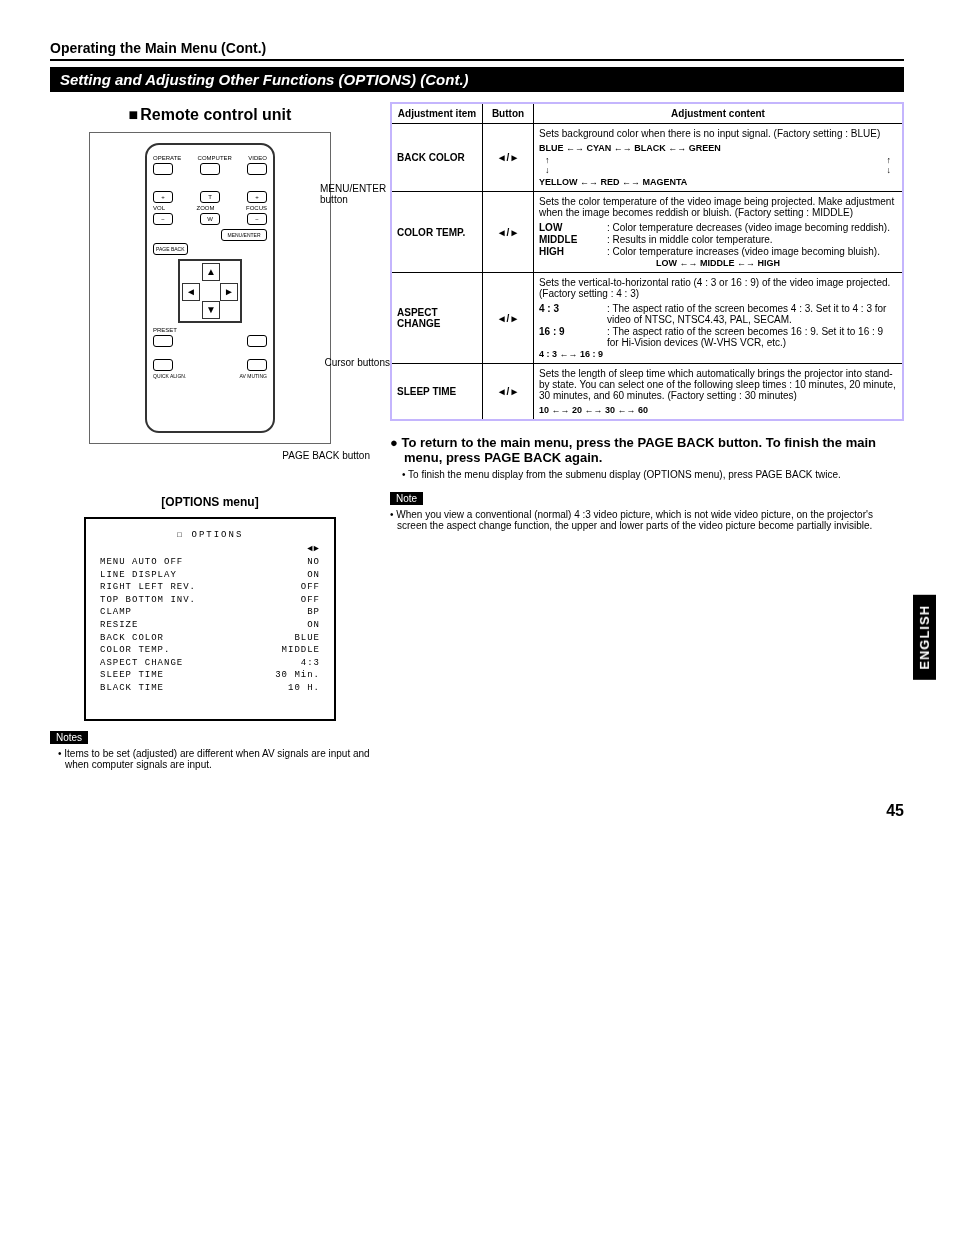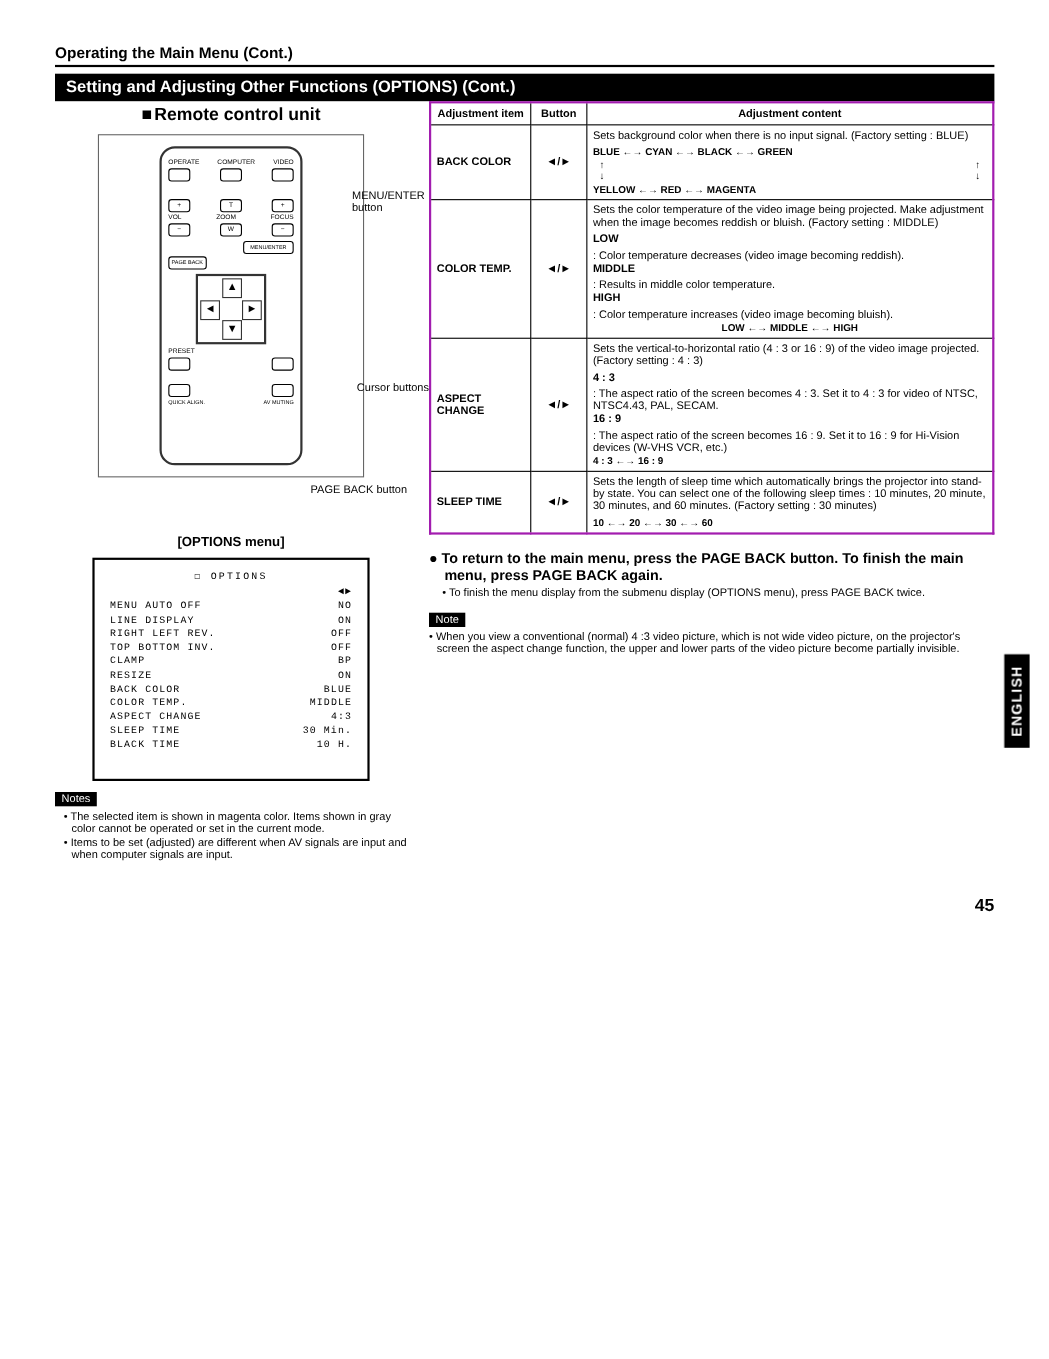--- a/index.html
+++ b/index.html
@@ -17,20 +17,22 @@
     border-bottom: 2px solid #000;
     padding-bottom: 3px;
     margin-bottom: 6px;
   }
   .black-banner {
     background: #000;
     color: #fff;
     font-weight: bold;
     font-size: 15px;
     padding: 4px 10px;
+    margin-bottom: 10px;
+    font-style: italic;
   }
   .columns { display: flex; gap: 20px; }
   .left-col { flex: 0 0 320px; }
   .right-col { flex: 1; }
   .section-title {
     font-size: 16px;
     font-weight: bold;
     margin: 4px 0 8px 0;
     text-align: center;
   }
@@ -118,21 +120,21 @@
     padding: 1px 6px;
     margin: 10px 0 4px 0;
   }
   .notes-list { font-size: 10px; margin: 0 0 0 8px; padding: 0; }
   .notes-list li { list-style: none; text-indent: -7px; padding-left: 7px; margin-bottom: 2px; }
   .notes-list li::before { content: "• "; }
 
   .adj-table {
     border-collapse: collapse;
     width: 100%;
-    border: 2px solid #a21caf;
+    border: 2px solid #c4b5fd;
     font-size: 10px;
   }
   .adj-table th, .adj-table td {
     border: 1px solid #000;
     padding: 4px 5px;
     vertical-align: top;
   }
   .adj-table th { font-weight: bold; text-align: center; }
   .adj-table td.col-item { font-weight: bold; vertical-align: middle; width: 80px; }
   .adj-table td.col-btn { text-align: center; vertical-align: middle; width: 40px; }
@@ -163,21 +165,21 @@
     writing-mode: vertical-rl;
     transform: rotate(180deg);
     letter-spacing: 1px;
   }
   .page-num {
     text-align: right;
     font-size: 16px;
     font-weight: bold;
     margin-top: 30px;
   }
-  .defrow { display:flex; gap:4px; margin:1px 0;flex-direction:column; }
+  .defrow { display:flex; gap:14px; margin:1px 0; }
   .defrow .dk { font-weight:bold; width:54px; }
   .defrow .dv { flex:1; }
 </style>
 </head>
 <body>
 
 <div class="page-head">Operating  the Main Menu (Cont.)</div>
 
 <div class="black-banner">Setting and Adjusting Other Functions (OPTIONS) (Cont.)</div>
 
@@ -300,21 +302,20 @@
         </div>
       <div class="opt-row">
           <span>BLACK TIME</span>
           <span>10  H.</span>
         </div>
       <div style="height:14px"></div>
     </div>
 
     <div class="notes-tag">Notes</div>
     <ul class="notes-list">
-      <li>The selected item is shown in magenta color. Items shown in gray color cannot be operated or set in the current mode.</li>
       <li>Items to be set (adjusted) are different when AV signals are input and when computer signals are input.</li>
     </ul>
   </div>
 
   <div class="right-col">
     <table class="adj-table">
       <tbody>
           <tr>
         <th>Adjustment item</th>
         <th>Button</th>

